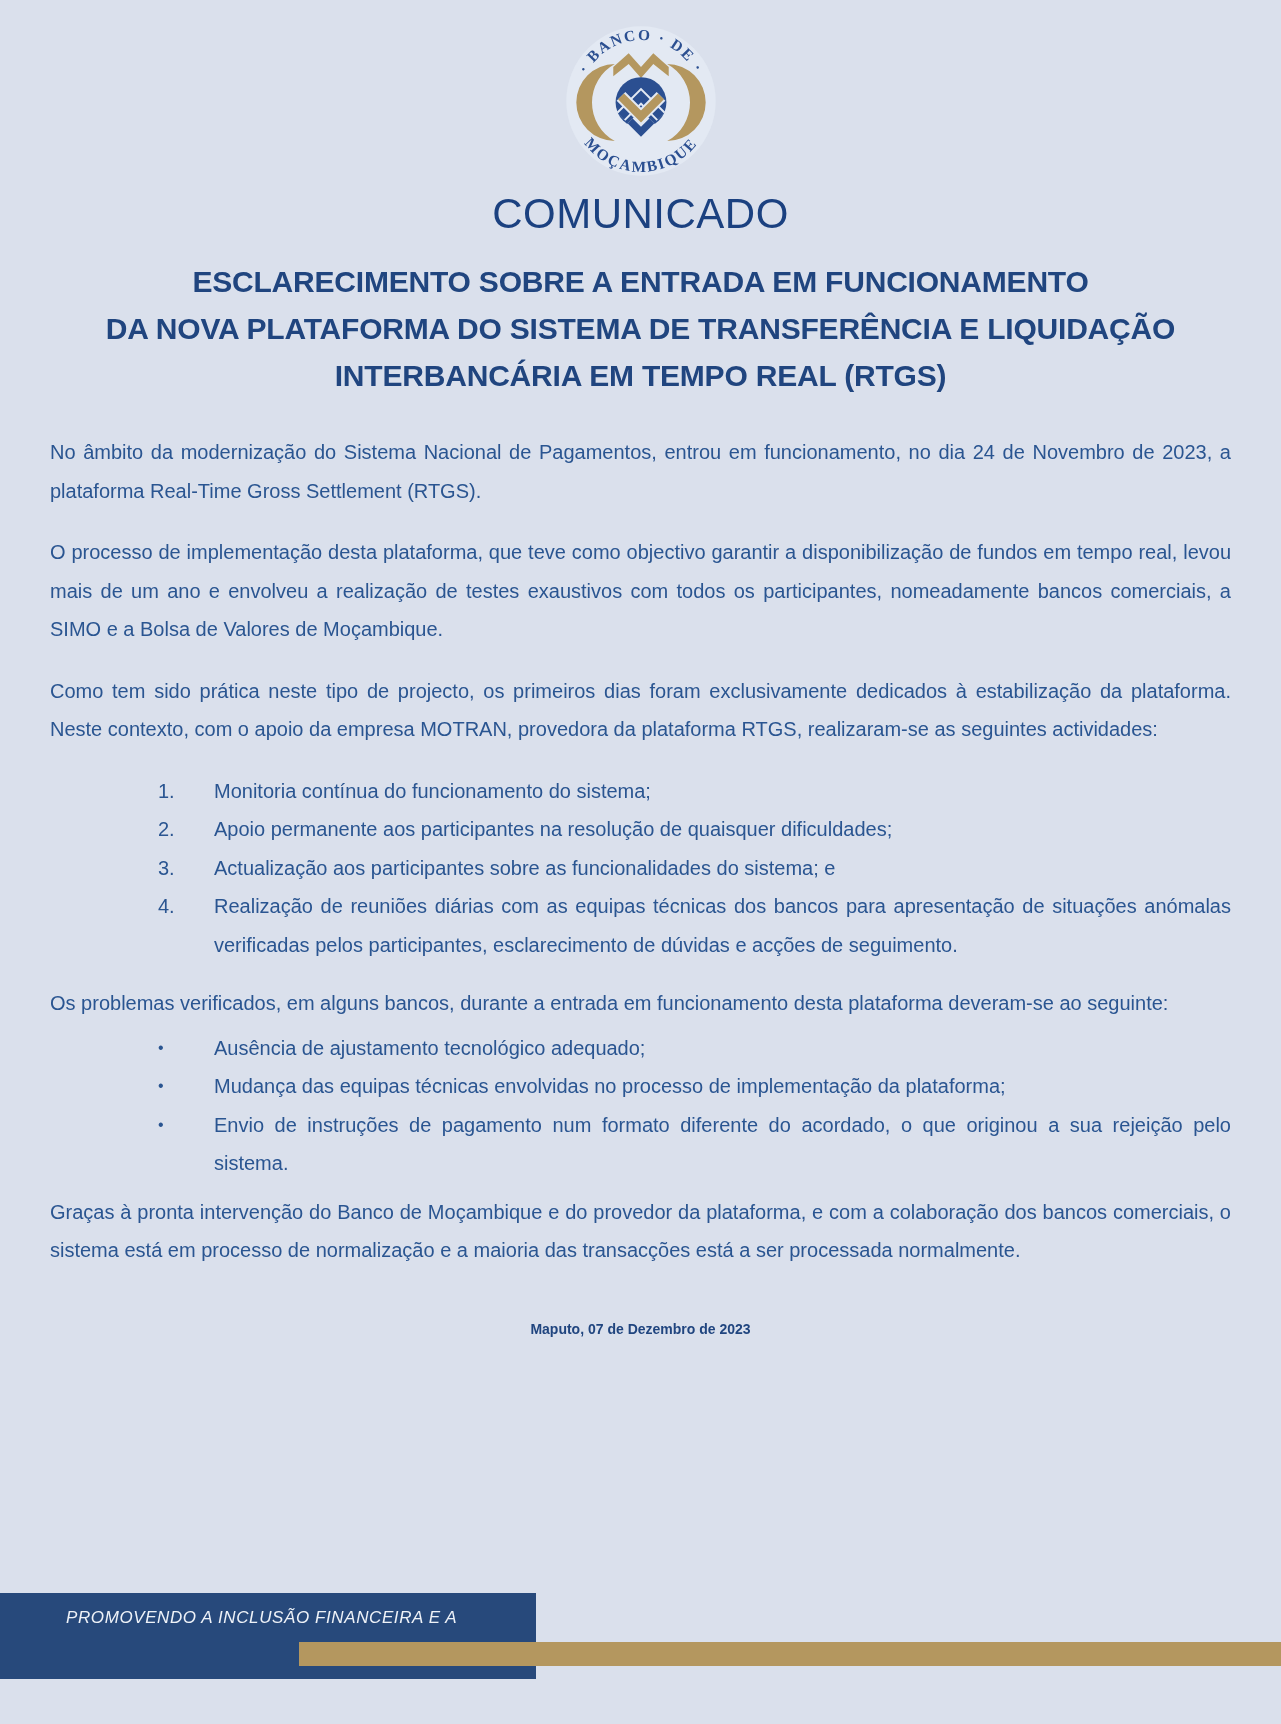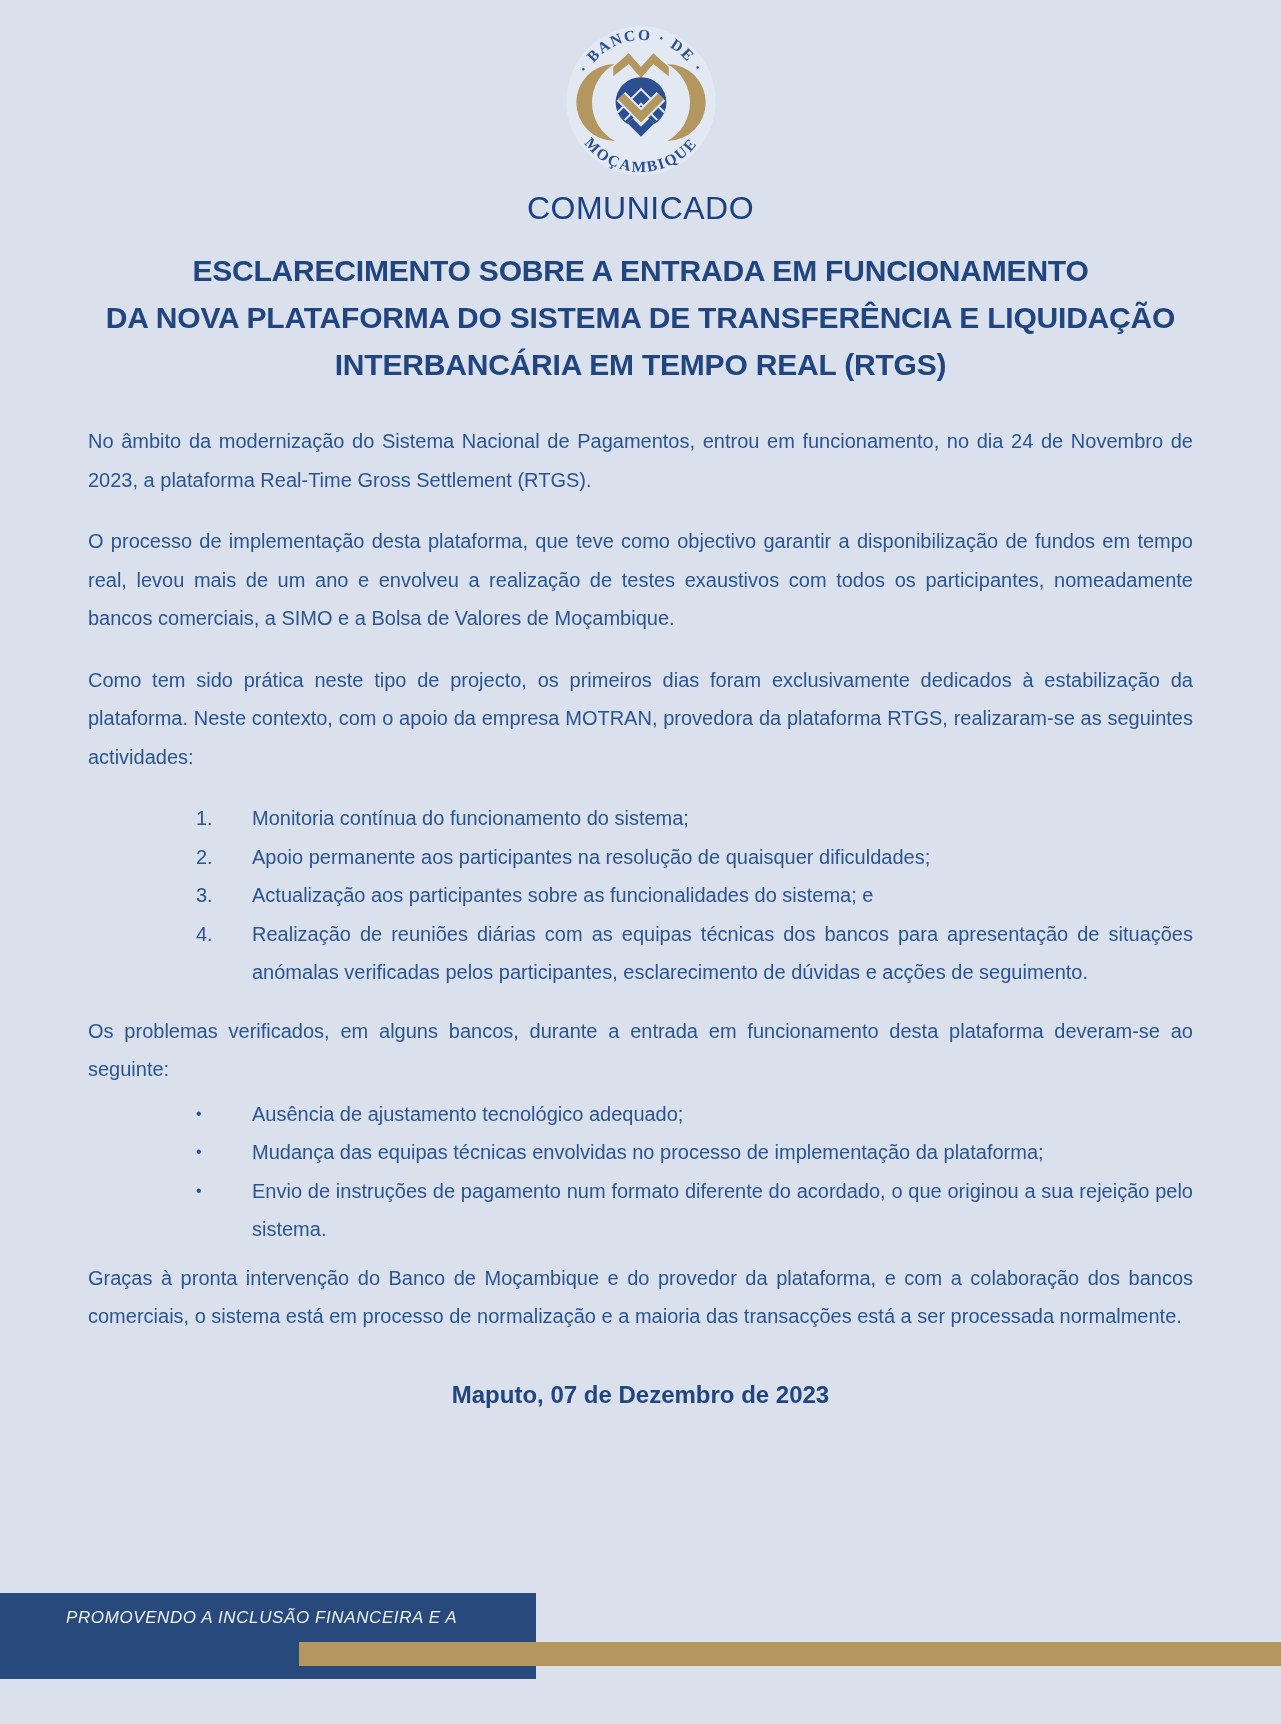--- a/index.html
+++ b/index.html
@@ -15,37 +15,37 @@
     overflow: hidden;
   }
   .logo-wrap {
     padding-top: 22px;
     display: flex;
     justify-content: center;
   }
   .kicker {
     margin-top: 10px;
     text-align: center;
-    font-size: 32px;
+    font-size: 42px;
     font-weight: 400;
     letter-spacing: 0.5px;
     color: #1b4180;
   }
   .title {
     margin-top: 20px;
     text-align: center;
     font-weight: 700;
     font-size: 30px;
     line-height: 47px;
     letter-spacing: -0.2px;
     color: #20457f;
   }
   .content {
     margin-top: 34px;
-    padding: 0 88px;
+    padding: 0 50px;
     color: #2a5591;
     font-size: 20px;
     line-height: 38.5px;
   }
   .para {
     text-align: justify;
     margin: 0 0 23px 0;
   }
   .list {
     margin: 4px 0 20px 108px;
@@ -64,21 +64,21 @@
   }
   .li .li-text {
     flex: 1;
     text-align: justify;
   }
   .tight-list { margin-bottom: 10px; }
   .dateline {
     margin-top: 40px;
     text-align: center;
     font-weight: 700;
-    font-size: 24px;
+    font-size: 14px;
     color: #20457f;
   }
   .footer-blue {
     position: absolute;
     left: 0; top: 1593px;
     width: 536px; height: 86px;
     background: #27497b;
     z-index: 1;
   }
   .footer-gold {

